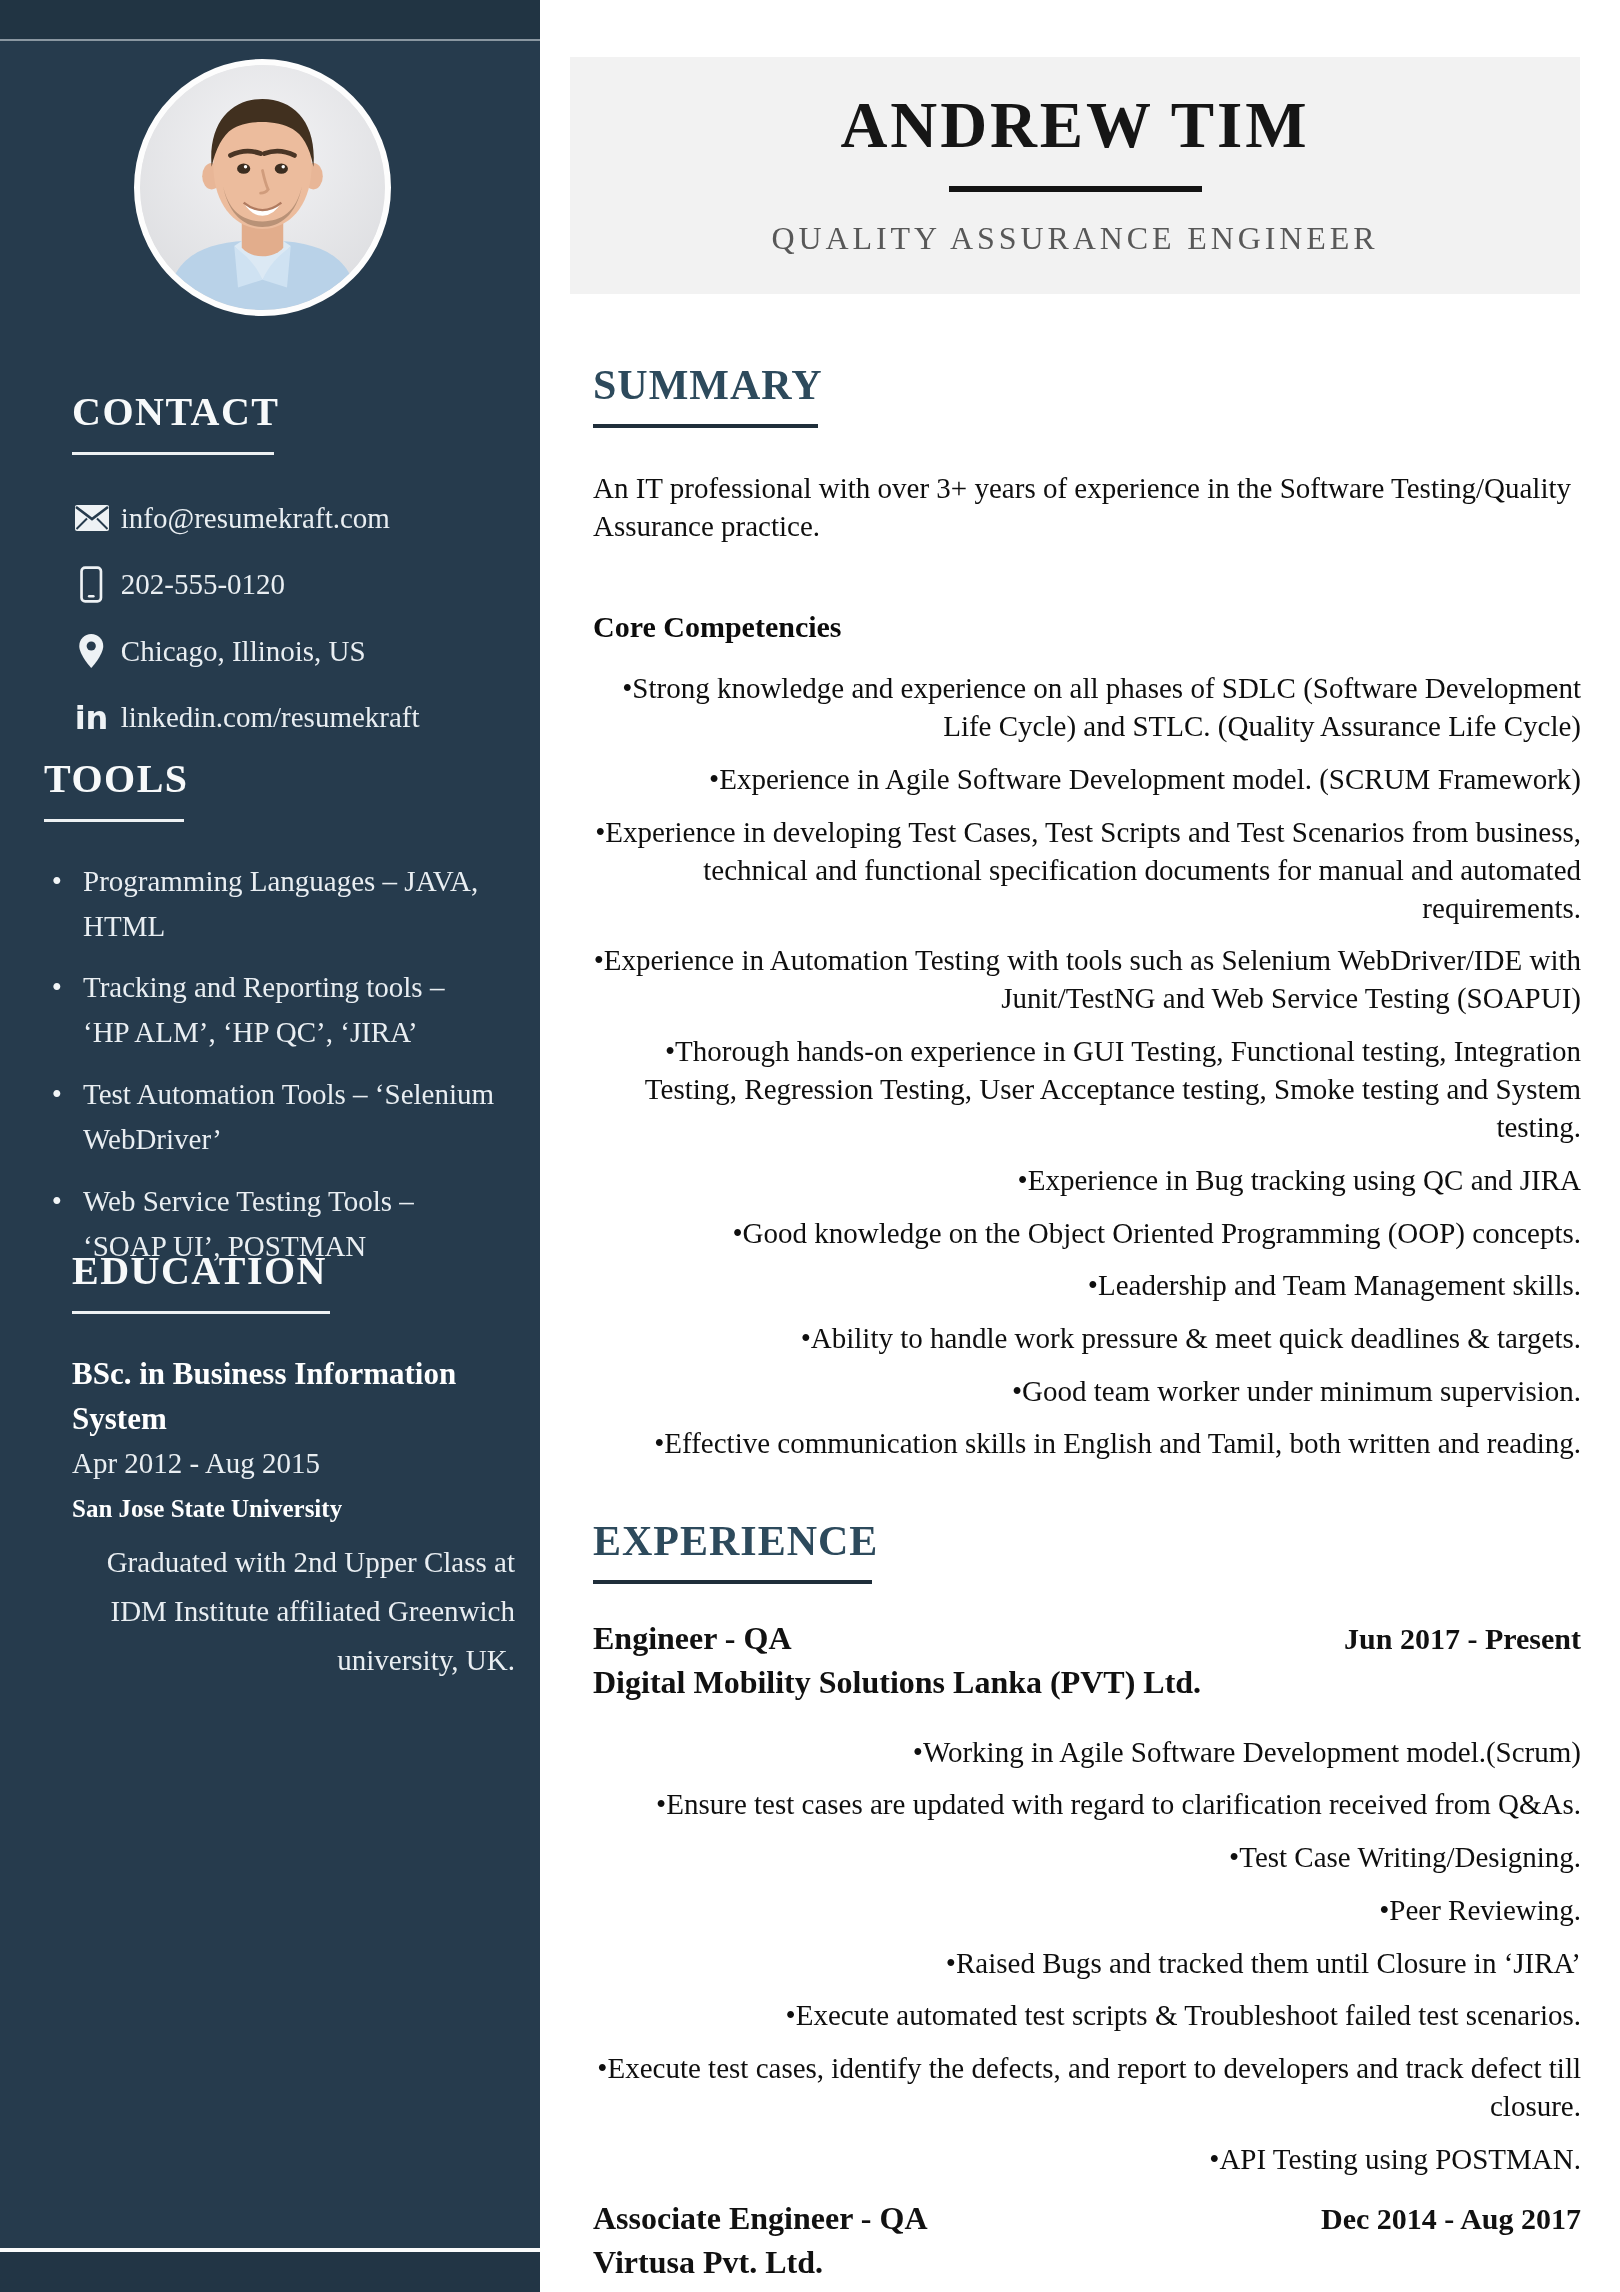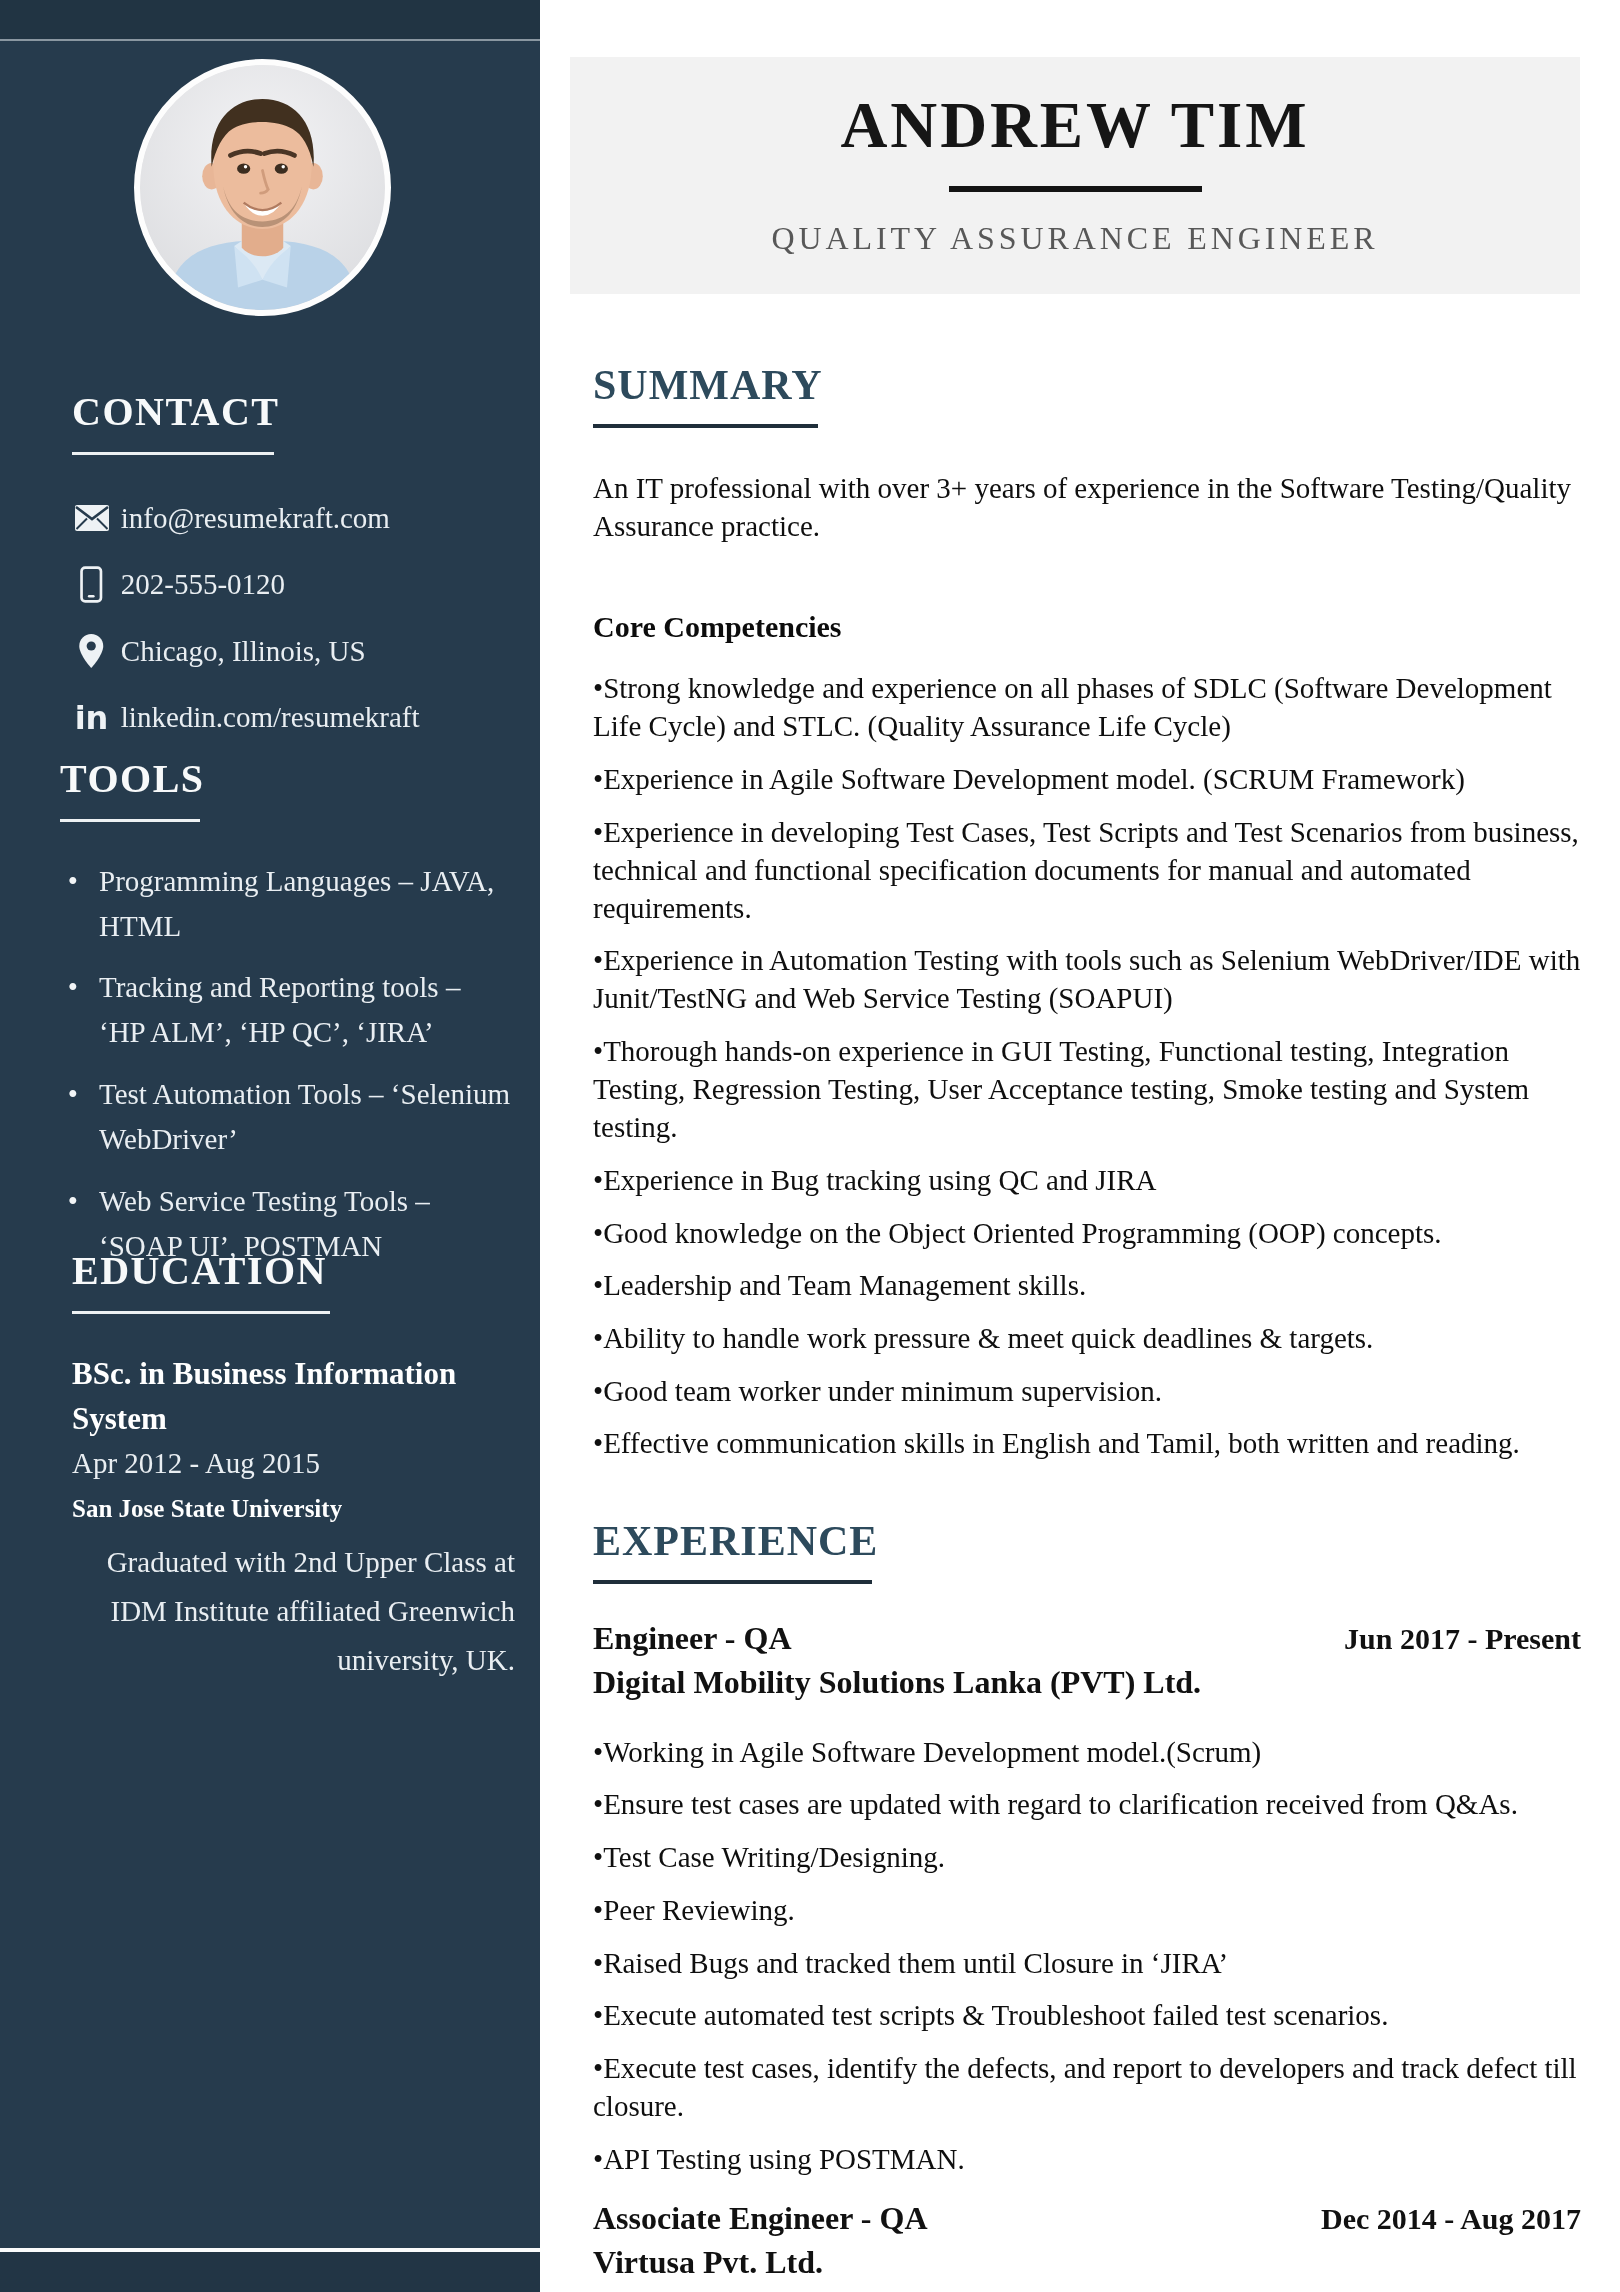--- a/index.html
+++ b/index.html
@@ -30,21 +30,21 @@
   .rule-tools { width:140px; }
   .rule-education { width:258px; }
 
   .sec-contact { left:72px; top:388px; width:431px; }
   .contact-list { list-style:none; margin-top:43px; }
   .contact-list li { display:flex; align-items:center; margin-bottom:25.5px; min-height:41px; }
   .c-icon { width:39px; display:flex; justify-content:center; align-items:center; flex:0 0 39px; }
   .c-txt { margin-left:9.8px; font-size:29px; color:#e9eef2; }
   .in-glyph { font-family:"DejaVu Sans","Liberation Sans",sans-serif; font-weight:800; font-size:32px; color:#eef2f5; line-height:1; }
 
-  .sec-tools { left:60px; top:755px; width:453px; }
+  .sec-tools { left:44px; top:755px; width:453px; }
   .tools-list { list-style:none; margin-top:37px; }
   .tools-list li {
     position:relative; padding-left:39px; font-size:29px; line-height:45px;
     margin-bottom:16.7px; color:#e9eef2;
   }
   .tools-list li::before { content:"\2022"; position:absolute; left:7.8px; top:0; color:#f2f5f7; }
 
   .sec-education { left:72px; top:1247px; width:443px; }
   .edu-degree { margin-top:37px; font-size:31px; font-weight:700; line-height:45px; color:#ffffff; }
   .edu-dates  { font-size:29px; line-height:45px; color:#e9eef2; }
@@ -63,21 +63,21 @@
   .main-sec { position:absolute; left:593px; width:988px; }
   .sec-summary { top:361px; }
   .sec-experience { top:1517px; }
   .sec-title { font-size:42px; font-weight:700; color:#2d4a5c; letter-spacing:1px; line-height:1.15; }
   .sec-rule { height:3.9px; background:#1f2e3a; margin-top:14.7px; }
   .rule-summary { width:225px; }
   .rule-experience { width:279px; }
 
   .intro { margin-top:41px; font-size:29px; line-height:38px; color:#0f0f0f; }
   .core-title { margin-top:65px; font-size:30px; font-weight:700; color:#0c0c0c; }
-  .bullets { margin-top:25.5px; }
+  .bullets { margin-top:25.5px;text-align:right; }
   .bullet { font-size:29px; line-height:38px; color:#0f0f0f; margin-bottom:14.7px; }
   .bullet::before { content:"\2022 "; }
 
   .job { margin-top:35px; }
   .job + .job { margin-top:21.6px; }
   .job-head { display:flex; justify-content:space-between; align-items:baseline; }
   .job-role { font-size:32px; font-weight:700; color:#111; line-height:39px; }
   .job-dates { font-size:30px; font-weight:700; color:#111; white-space:nowrap; }
   .job-co { font-size:32px; font-weight:700; color:#111; line-height:39px; margin-top:4.9px; }
   .job .bullets { margin-top:31px; }

